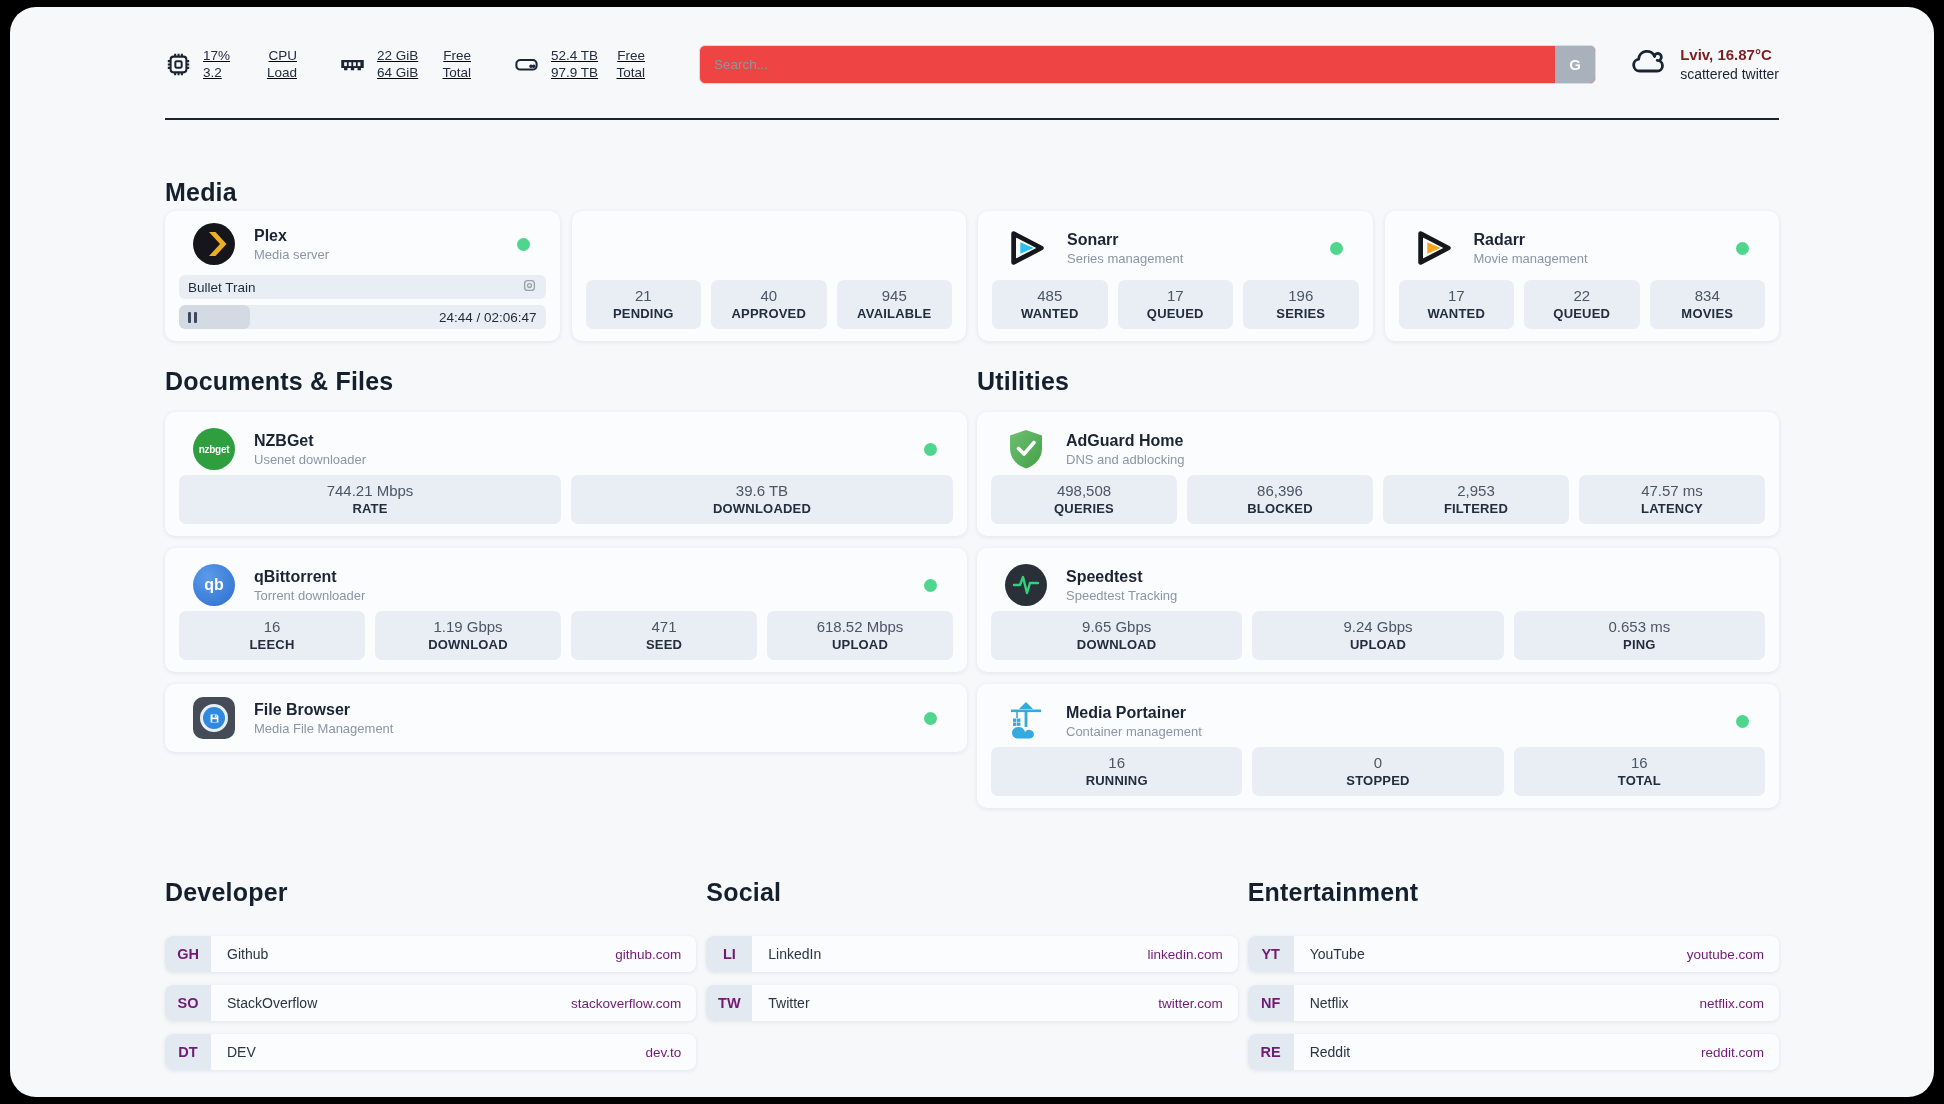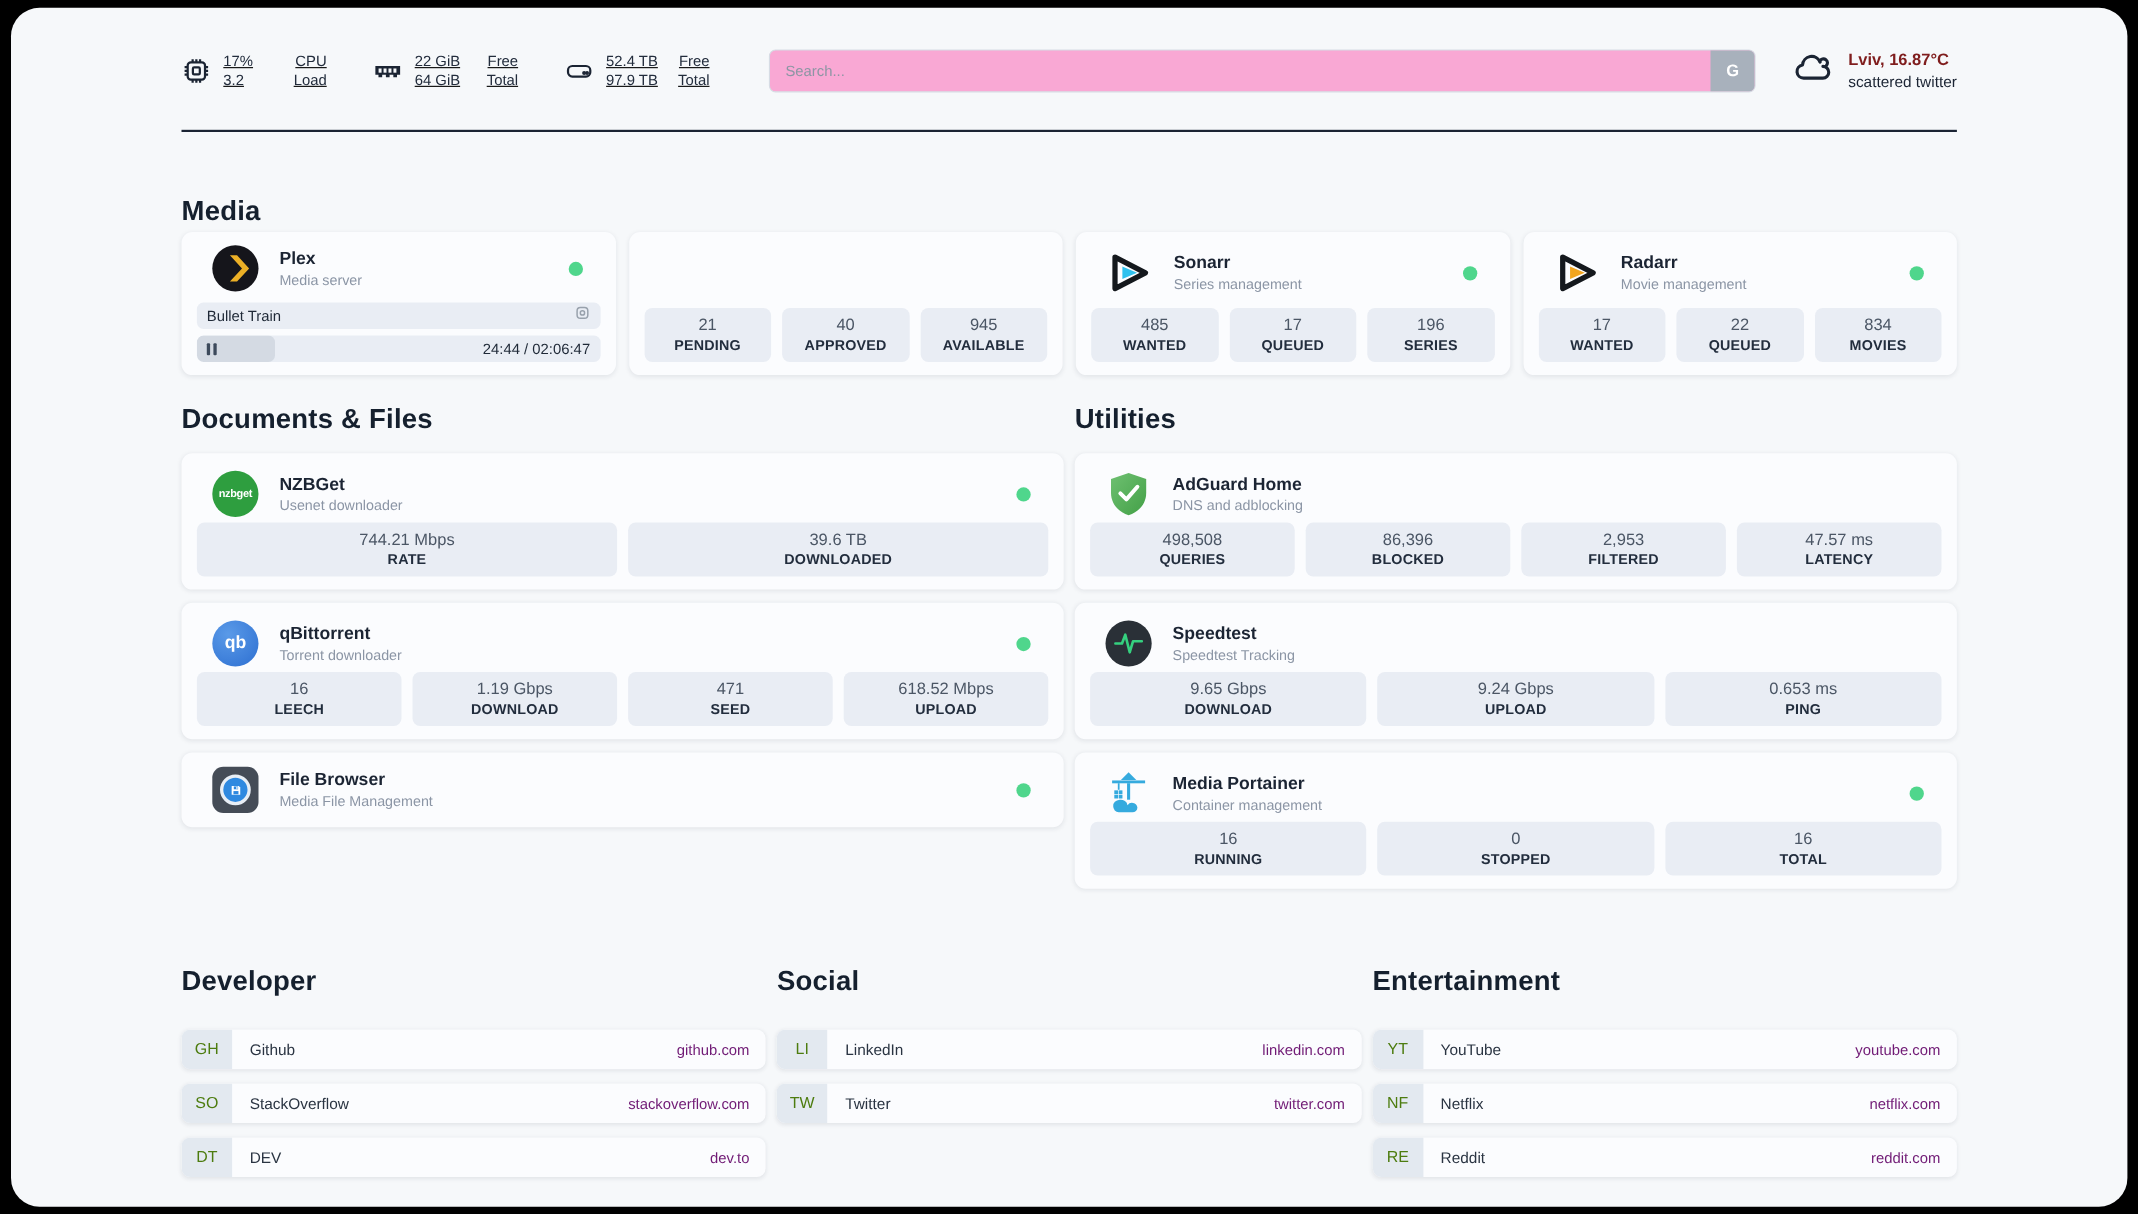--- a/index.html
+++ b/index.html
@@ -17,21 +17,21 @@
   .sys-body { display:flex; flex-direction:row; gap:20px;text-decoration:underline; }
   .sys-rows { display:flex; justify-content:space-between; gap:18px; min-width:94px; }
   .sys-col { display:flex; flex-direction:column; }
   .sys-col span { font-size:13.5px; line-height:17px; color:#222c3c; }
   .sys-col.labels { text-align:right; }
   .sys-bar { height:5px; border-radius:3px; background:#c5ccd6; overflow:hidden; }
   .sys-bar-fill { height:100%; border-radius:3px; background:#3c4960; }
 
   .searchbar { flex:1 1 auto; margin:0 32px 0 34px; position:relative; height:39px; }
   .searchbar input { width:100%; height:100%; border:1px solid #d6dce4; border-radius:6px;
-        background:#f9a8d4; padding:0 52px 0 14px; font-size:13.5px; color:#222c3c; outline:none;
+        background:#ef4444; padding:0 52px 0 14px; font-size:13.5px; color:#222c3c; outline:none;
         font-family:"Liberation Sans", sans-serif; }
   .searchbar input::placeholder { color:#8d96a4; }
   .search-engine-btn { position:absolute; right:1px; top:1px; width:40px; height:37px;
         border:none; border-radius:0 5px 5px 0; background:#a8b1bc; color:#fff;
         font-size:15px; font-weight:bold; cursor:pointer; font-family:"Liberation Sans", sans-serif; }
 
   .weather { display:flex; align-items:center; gap:12px; flex:0 0 auto; }
   .weather-texts { display:flex; flex-direction:column; }
   .weather-temp { font-size:15px; color:#7f1d1d; font-weight:600; line-height:20px; }
   .weather-cond { font-size:14px; color:#1b2433; line-height:18px; }
@@ -86,21 +86,21 @@
   .fb-inner { width:28px; height:28px; border-radius:50%; background:#2f89e0;
               border:3px solid #e8eef5; display:flex; align-items:center; justify-content:center; }
 
   
   .links-grid { display:grid; grid-template-columns:1fr 1fr 1fr; gap:10px; margin-top:70px; padding-bottom:26px; }
   .links-title { margin-bottom:29px; }
   .link-stack { display:flex; flex-direction:column; gap:13px; }
   .link-row { background:#fbfcfe; border-radius:8px; box-shadow:0 1px 4px rgba(20,30,50,.09);
               height:36px; display:flex; align-items:center; overflow:hidden; cursor:pointer; }
   .link-badge { width:46px; height:100%; background:#e3e9f0; display:flex; align-items:center;
-                justify-content:center; font-size:14.5px; font-weight:400; color:#4d7c0f; flex:0 0 auto; }
+                justify-content:center; font-size:14.5px; font-weight:700; color:#701a75; flex:0 0 auto; }
   .link-name { font-size:14px; color:#2a3442; margin-left:16px; flex:1; }
   .link-url { font-size:13.5px; color:#701a75; margin-right:15px; }
 </style>
 </head>
 <body>
 
 <div class="page">
 <div class="content">
 
   <div class="topbar">

